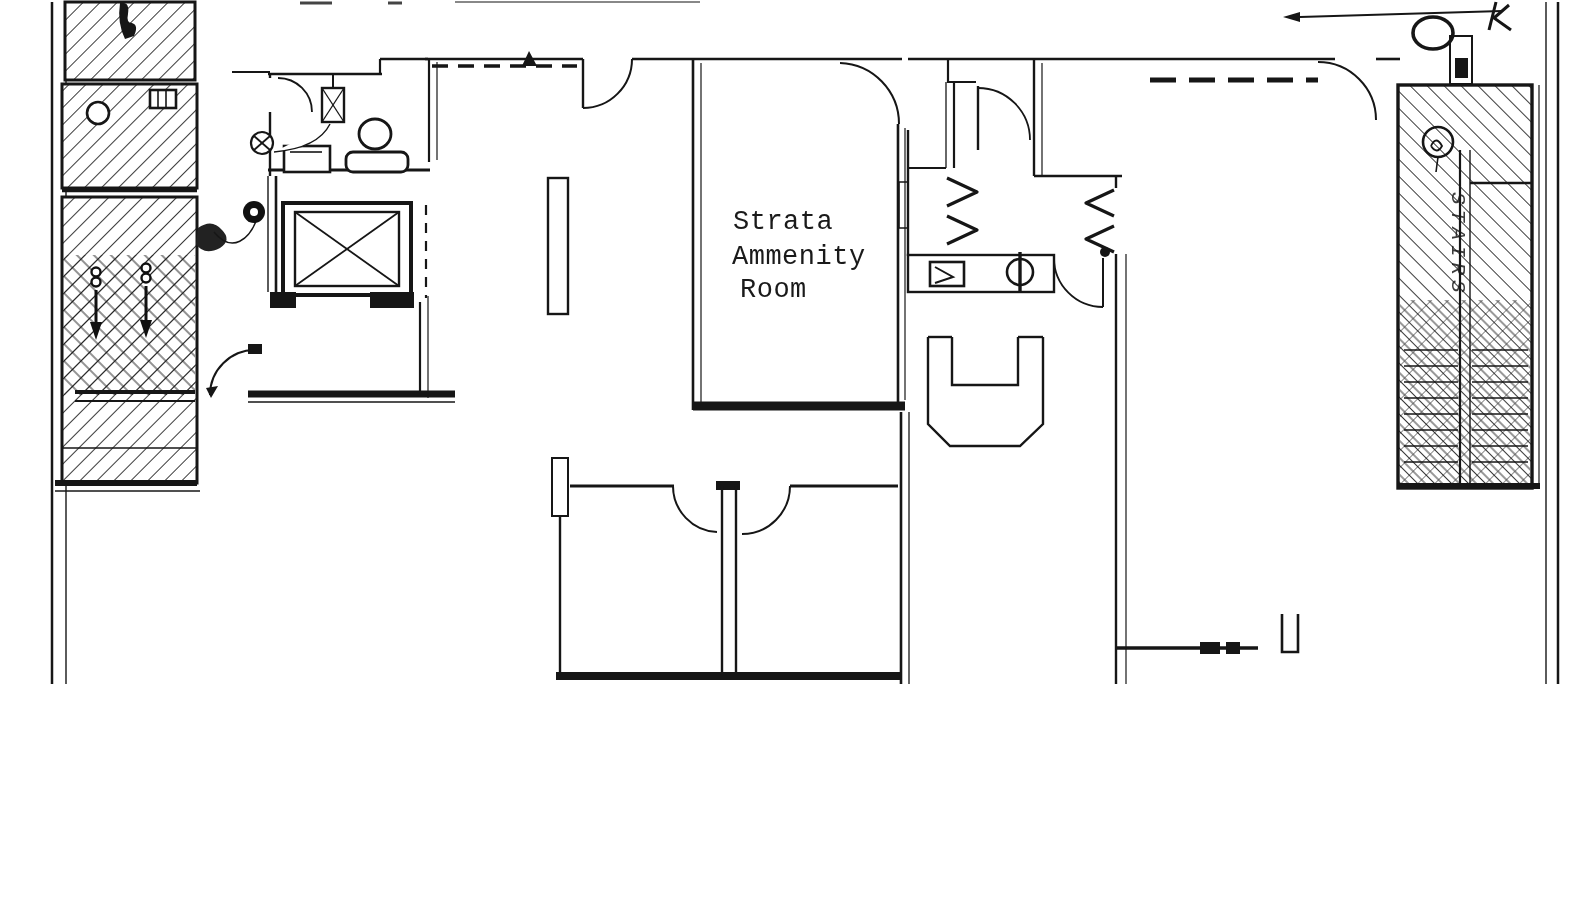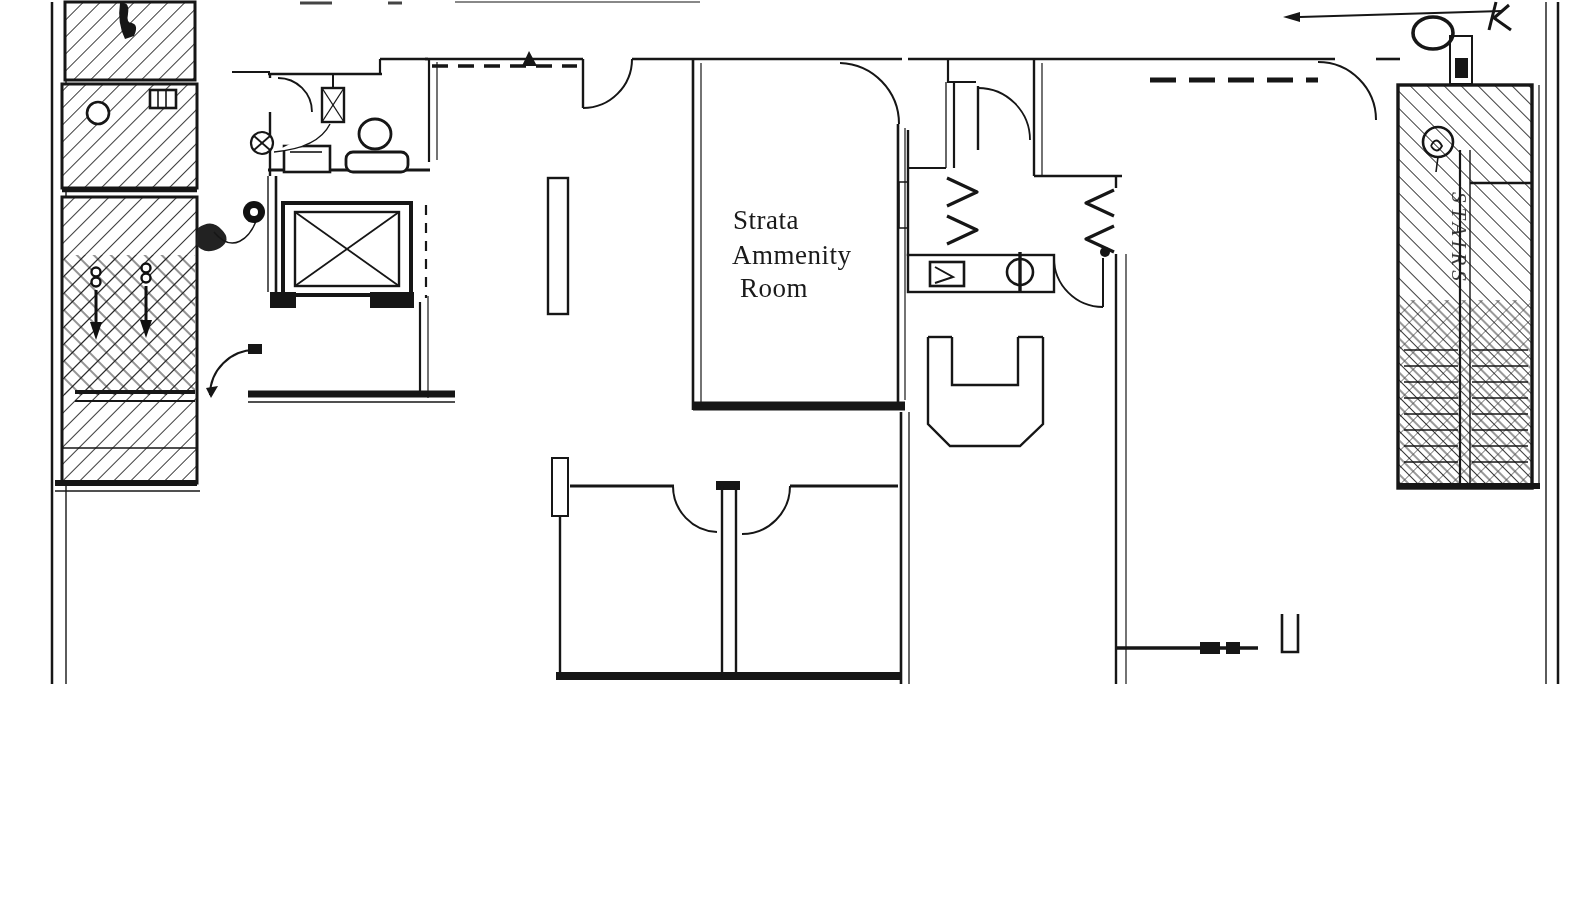--- a/index.html
+++ b/index.html
@@ -1,17 +1,17 @@
 <!DOCTYPE html>
 <html><head>
 <meta charset="utf-8">
 <style>
   html,body{margin:0;padding:0;background:#ffffff;}
   .sheet{position:relative;width:1584px;height:684px;background:#ffffff;overflow:hidden;
-         font-family:Liberation Serif, serif;}
+         font-family:Liberation Mono, monospace;}
   svg{position:absolute;inset:0;display:block;}
   text{fill:#1a1a1a;}
   .room-label{font-size:27px;letter-spacing:0.5px;}
   .stairs-label{font-size:21px;font-style:italic;letter-spacing:5px;opacity:.85;}
 </style>
 </head>
 <body>
 
 <div class="sheet">
 <svg width="1584" height="900" viewBox="0 0 1584 900">

